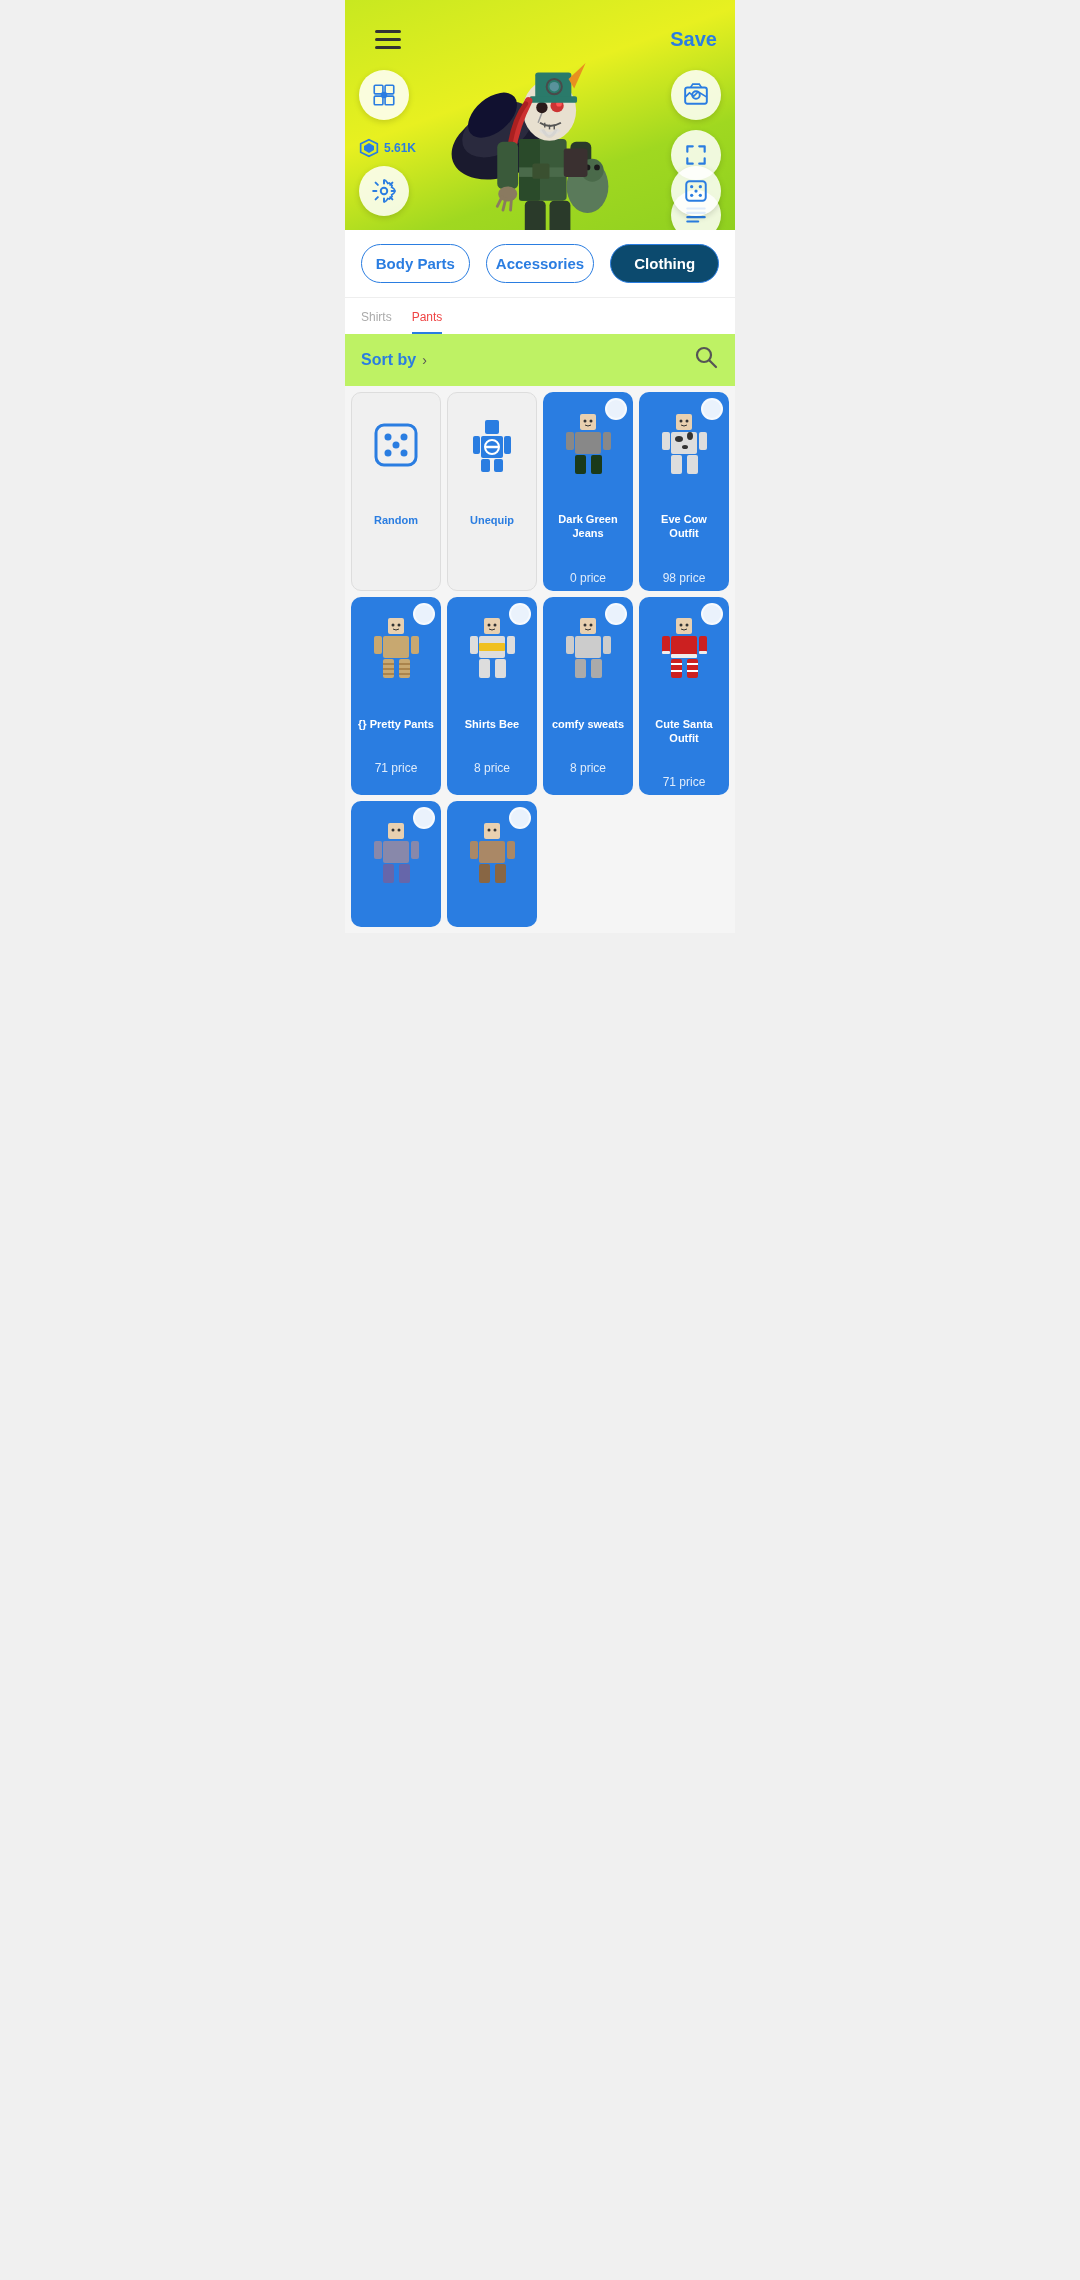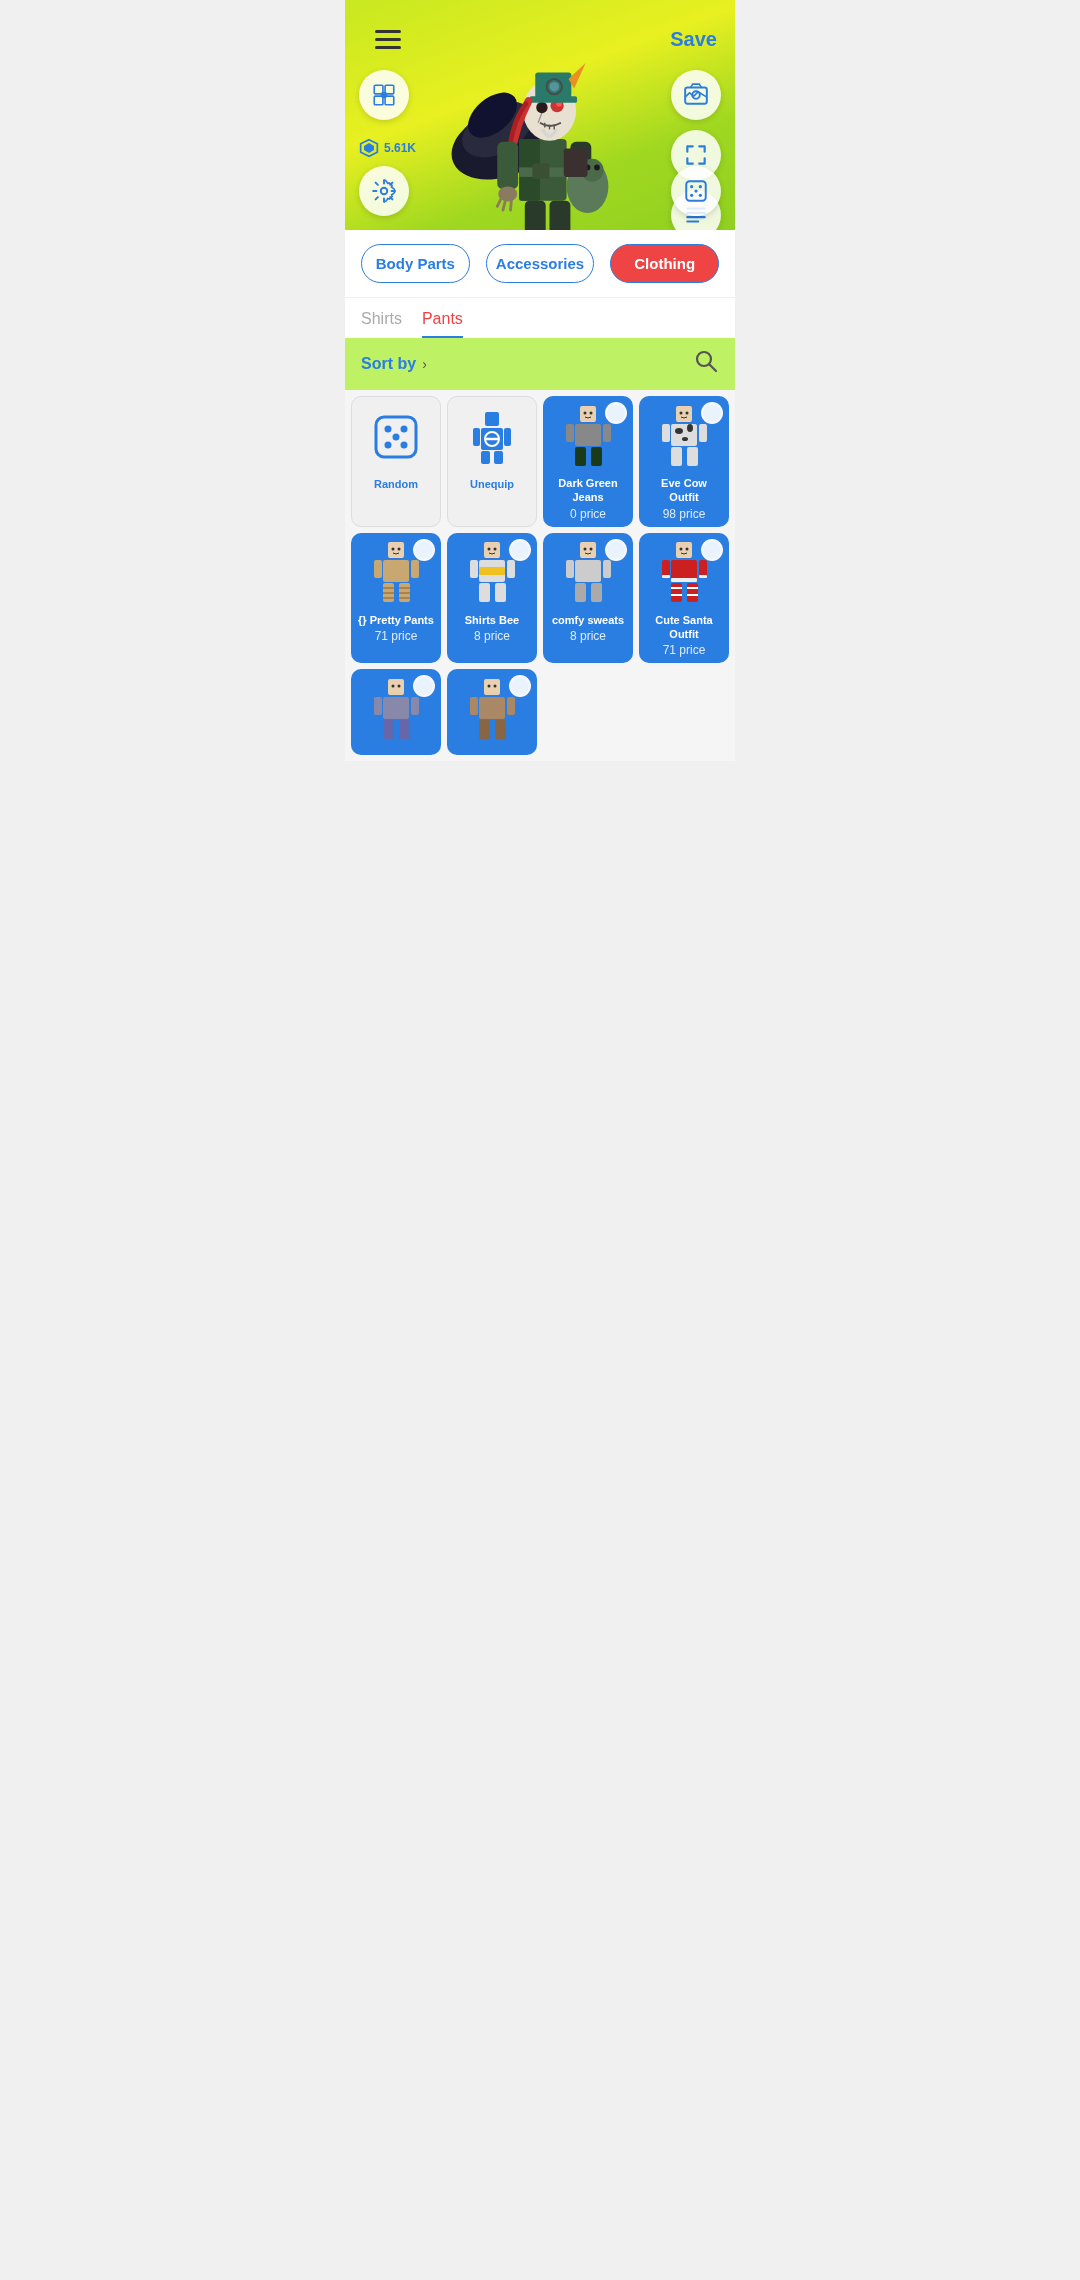--- a/index.html
+++ b/index.html
@@ -152,33 +152,33 @@
       border-radius: 24px;
       border: 1.5px solid #2a7de1;
       background: transparent;
       color: #2a7de1;
       font-size: 15px;
       font-weight: 600;
       cursor: pointer;
       text-align: center;
     }
     .cat-tab.active {
-      background: #ef4444;
+      background: #0c4a6e;
       color: #fff;
     }
 
     
     .sub-tabs {
       display: flex;
       gap: 20px;
       padding: 12px 16px 0;
       background: #fff;
     }
     .sub-tab {
-      font-size: 16px;
+      font-size: 12px;
       font-weight: 500;
       color: #aaa;
       cursor: pointer;
       padding-bottom: 8px;
       border-bottom: 2px solid transparent;
     }
     .sub-tab.active {
       color: #ef4444;
       border-bottom: 2px solid #2a7de1;
     }
@@ -222,23 +222,24 @@
       background: #f5f5f5;
     }
 
     .item-card {
       background: #2a7de1;
       border-radius: 10px;
       overflow: hidden;
       display: flex;
       flex-direction: column;
       align-items: center;
-      padding: 4px 6px 6px;
+      padding: 16px 6px 6px;
       position: relative;
       cursor: pointer;
+      gap: 28px;
     }
     .item-card.white-bg {
       background: #f0f0f0;
       border: 1px solid #ddd;
     }
 
     .item-select-circle {
       position: absolute;
       top: 6px;
       right: 6px;

